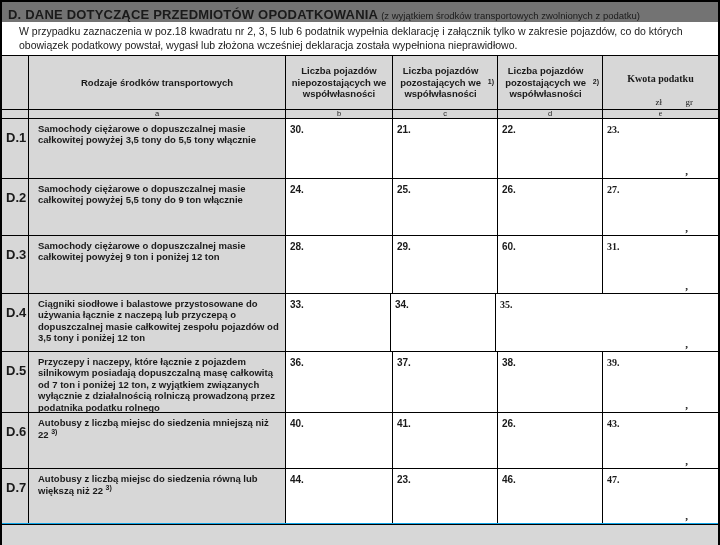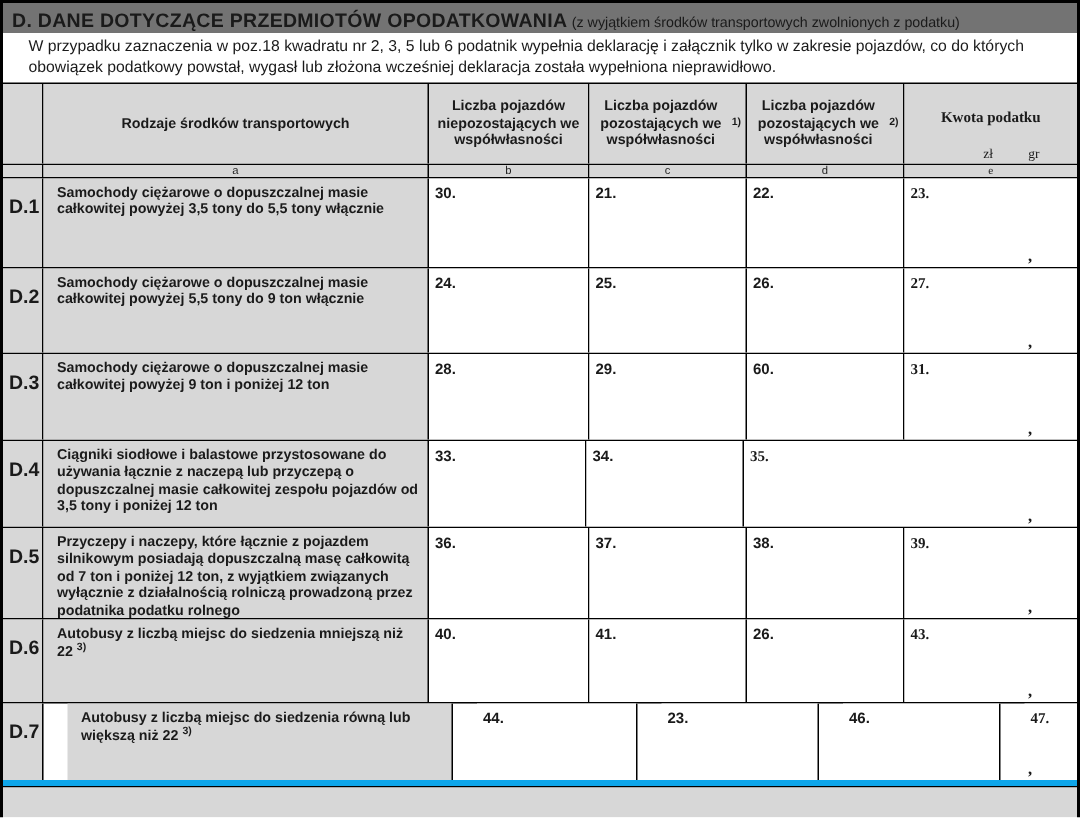--- a/index.html
+++ b/index.html
@@ -34,21 +34,21 @@
   }
 
   
   .tbl {
     flex:none;
     border:1px solid #000;
     border-left:none; border-right:none;
     margin:0;
   }
   .trow { display:flex; border-bottom:1px solid #000; }
-  .trow:last-child { border-bottom:4px solid #0ea5e9;gap:16px; }
+  .trow:last-child { border-bottom:1px solid #0ea5e9; }
   .cell {
     border-right:1px solid #000;
     overflow:hidden; position:relative;
   }
   .cell:last-child { border-right:none; }
 
   .c-code { width:27px;  flex:none; background:#d7d7d7; }
   .c-desc { width:257px; flex:none; background:#d7d7d7; }
   .c-num  { width:107px; flex:none; background:#fff; }
   .c-num2 { width:105px; flex:none; background:#fff; }

